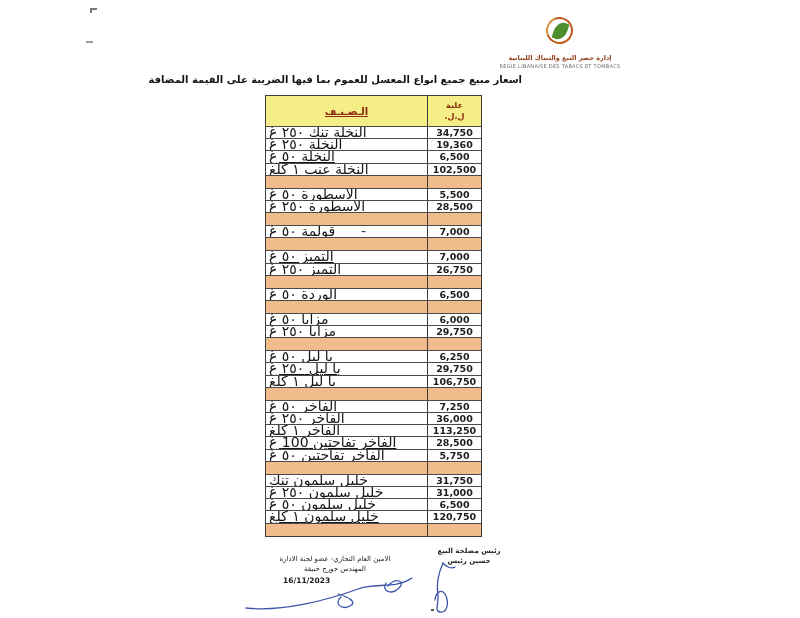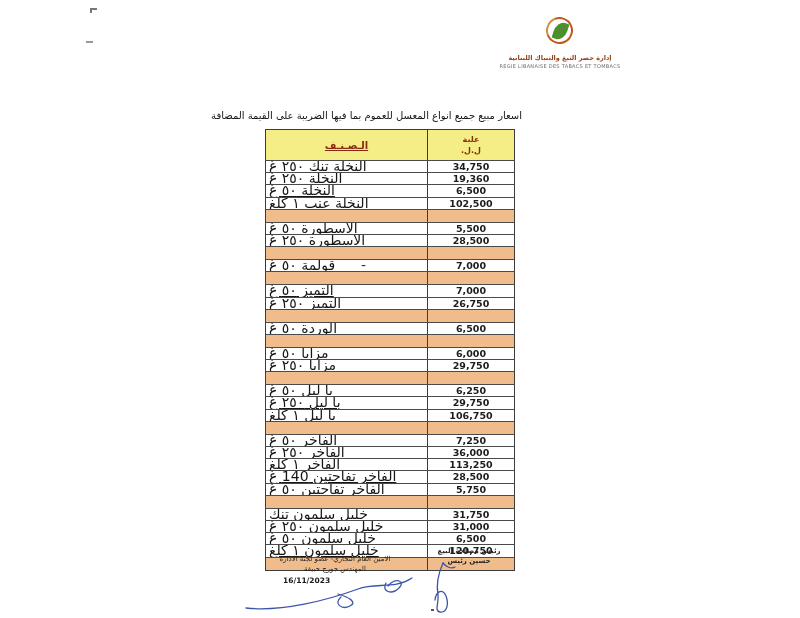--- a/index.html
+++ b/index.html
@@ -22,27 +22,27 @@
     background:#4d8f2c; border-radius:65% 8% 65% 8%;
     transform:rotate(18deg);
   }
   .logo-ar { font-size:6.5px; font-weight:bold; color:#93421c; white-space:nowrap; direction:rtl;margin-top:8px; }
   .logo-fr { font-size:5px; color:#6d6d6d; white-space:nowrap; letter-spacing:.3px; margin-top:1px; }
 
   
   .title {
     position:absolute; left:238px; top:74px; width:284px;
     direction:rtl; text-align:center;
-    font-size:10px; font-weight:normal; color:#141414; white-space:nowrap;margin-top:36px;
+    font-size:10px; font-weight:bold; color:#141414; white-space:nowrap;
   }
 
   
   .price-table {
-    position:absolute; left:265px; top:95px; width:250px;
-    border:1.4px solid #3c3c3c; background:#fff;margin-top:34px;
+    position:absolute; left:265px; top:95px; width:217px;
+    border:1.4px solid #3c3c3c; background:#fff;
   }
   .thead { display:flex; height:30px; background:#f5ee86; }
   .cell.item-cell { width:162px; border-right:1.2px solid #3c3c3c; }
   .cell.price-cell { flex:1; text-align:center; }
   .thead .item-cell {
     display:flex; align-items:center; justify-content:center;
     font-size:10px; font-weight:bold; color:#8a2a10;
     text-decoration:underline; direction:rtl;
   }
   .thead .price-cell {
@@ -217,21 +217,21 @@
     <div class="cell item-cell">الفاخر ٢٥٠ غ</div>
     <div class="cell price-cell">36,000</div>
   </div>
 
   <div class="trow">
     <div class="cell item-cell">الفاخر ١ كلغ</div>
     <div class="cell price-cell">113,250</div>
   </div>
 
   <div class="trow">
-    <div class="cell item-cell">الفاخر تفاحتين 140 غ</div>
+    <div class="cell item-cell">الفاخر تفاحتين 100 غ</div>
     <div class="cell price-cell">28,500</div>
   </div>
 
   <div class="trow">
     <div class="cell item-cell">الفاخر تفاحتين ٥٠ غ</div>
     <div class="cell price-cell">5,750</div>
   </div>
 <div class="sep-row">
           <div class="sep-item"></div>
           <div class="sep-price"></div>

